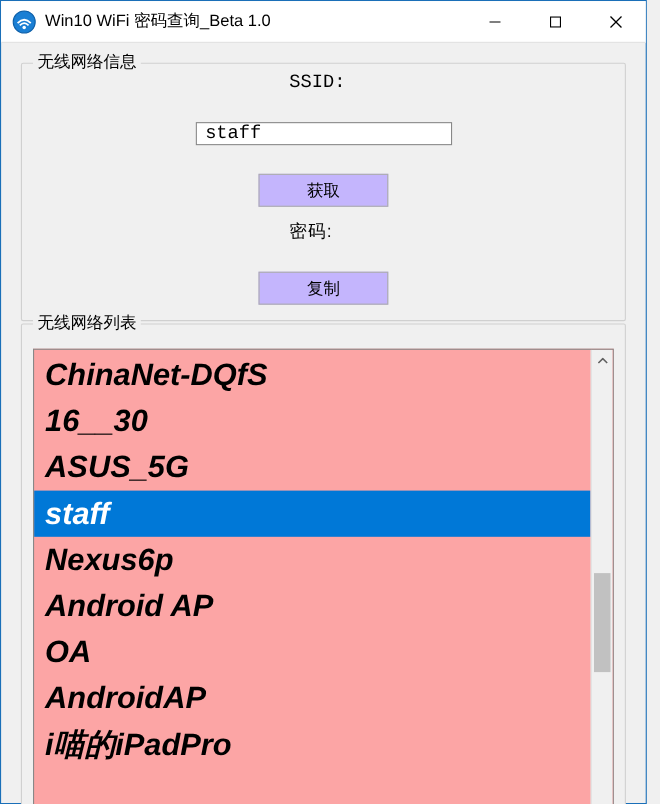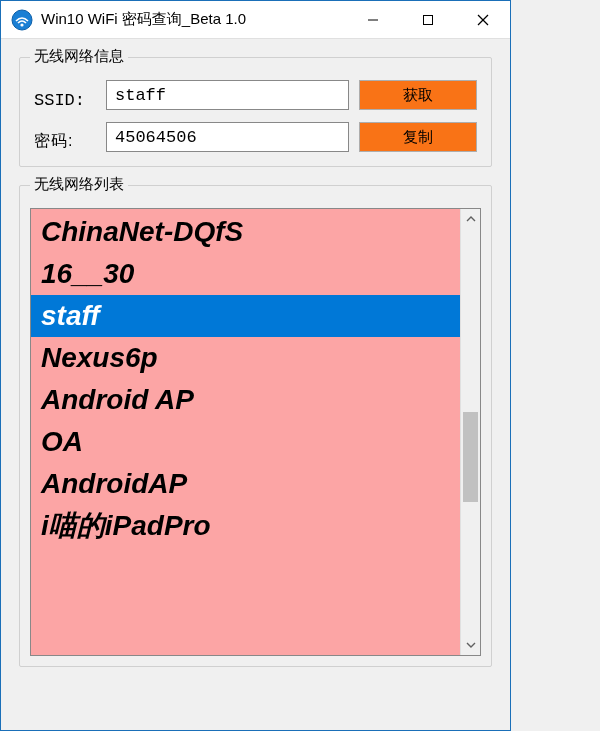--- a/index.html
+++ b/index.html
@@ -2,21 +2,21 @@
 <html><head>
   <meta charset="utf-8">
   <style>
     * { box-sizing: border-box; margin: 0; padding: 0; }
     body {
       font-family: "Microsoft YaHei", "Segoe UI", Tahoma, sans-serif;
       background: #f0f0f0;
       font-size: 14px;
     }
     .window {
-      width: 511px;
+      width: 588px;
       height: 731px;
       background: #f0f0f0;
       border: 1px solid #1a6fb8;
       position: relative;
     }
     .titlebar {
       height: 38px;
       background: #ffffff;
       display: flex;
       align-items: center;
@@ -46,38 +46,39 @@
       cursor: pointer;
     }
     .titlebar-btn svg { display: block; }
     .client-area {
       padding: 18px;
     }
     .groupbox {
       border: 1px solid #d0d0d0;
       border-radius: 2px;
       position: relative;
-      padding: 22px 14px 14px 14px;
-      background: #f0f0f0;
-      margin-bottom: 18px;
+      padding: 8px 14px 14px 14px;
+      background: #f0f0f0;
+      margin-bottom: 2px;
     }
     .groupbox-title {
       position: absolute;
       top: -11px;
       left: 10px;
       background: #f0f0f0;
       padding: 0 4px;
       font-size: 15px;
       color: #000;
     }
     .form-row {
       display: flex;
-      align-items: flex-end;
-      gap: 10px;
+      align-items: center;
+      gap: 26px;
       margin-bottom: 12px;
+      flex-direction: column;
     }
     .form-row:last-child { margin-bottom: 0; }
     .form-label {
       width: 62px;
       font-size: 16px;
       color: #000;
       letter-spacing: 1px;
     }
     .form-label.mono { font-family: "Consolas","Courier New",monospace; letter-spacing: 0; font-size: 17px; }
     .form-input {
@@ -86,21 +87,21 @@
       border: 1px solid #888;
       background: #fff;
       padding: 0 8px;
       font-size: 17px;
       font-family: "Consolas","Courier New",monospace;
       outline: none;
     }
     .form-button {
       width: 118px;
       height: 30px;
-      background: #f97316;
+      background: #c4b5fd;
       border: 1px solid #adadad;
       font-size: 15px;
       cursor: pointer;
       font-family: inherit;
     }
     .listbox-wrapper {
       border: 1px solid #888;
       background: #fca5a5;
       height: 448px;
       display: flex;
@@ -195,32 +196,32 @@
       <div class="groupbox-title">无线网络信息</div>
 
       <div class="form-row">
         <div class="form-label mono">SSID:</div>
         <input class="form-input" type="text" value="staff" style="">
         <button class="form-button">获取</button>
       </div>
 
       <div class="form-row">
         <div class="form-label">密码:</div>
-        <input class="form-input" type="text" value="45064506" style="">
         <button class="form-button">复制</button>
       </div>
     </div>
 
     <div class="groupbox list-group">
       <div class="groupbox-title">无线网络列表</div>
 
       <div class="listbox-wrapper">
         <div class="listbox" id="network-listbox">
             <div class="list-item">ChinaNet-DQfS</div>
             <div class="list-item">16__30</div>
+            <div class="list-item">ASUS_5G</div>
             <div class="list-item selected">staff</div>
             <div class="list-item">Nexus6p</div>
             <div class="list-item">Android AP</div>
             <div class="list-item">OA</div>
             <div class="list-item">AndroidAP</div>
             <div class="list-item">i喵的iPadPro</div>
           </div>
         <div class="scrollbar">
           <div class="scroll-arrow">
             <svg width="10" height="6">

